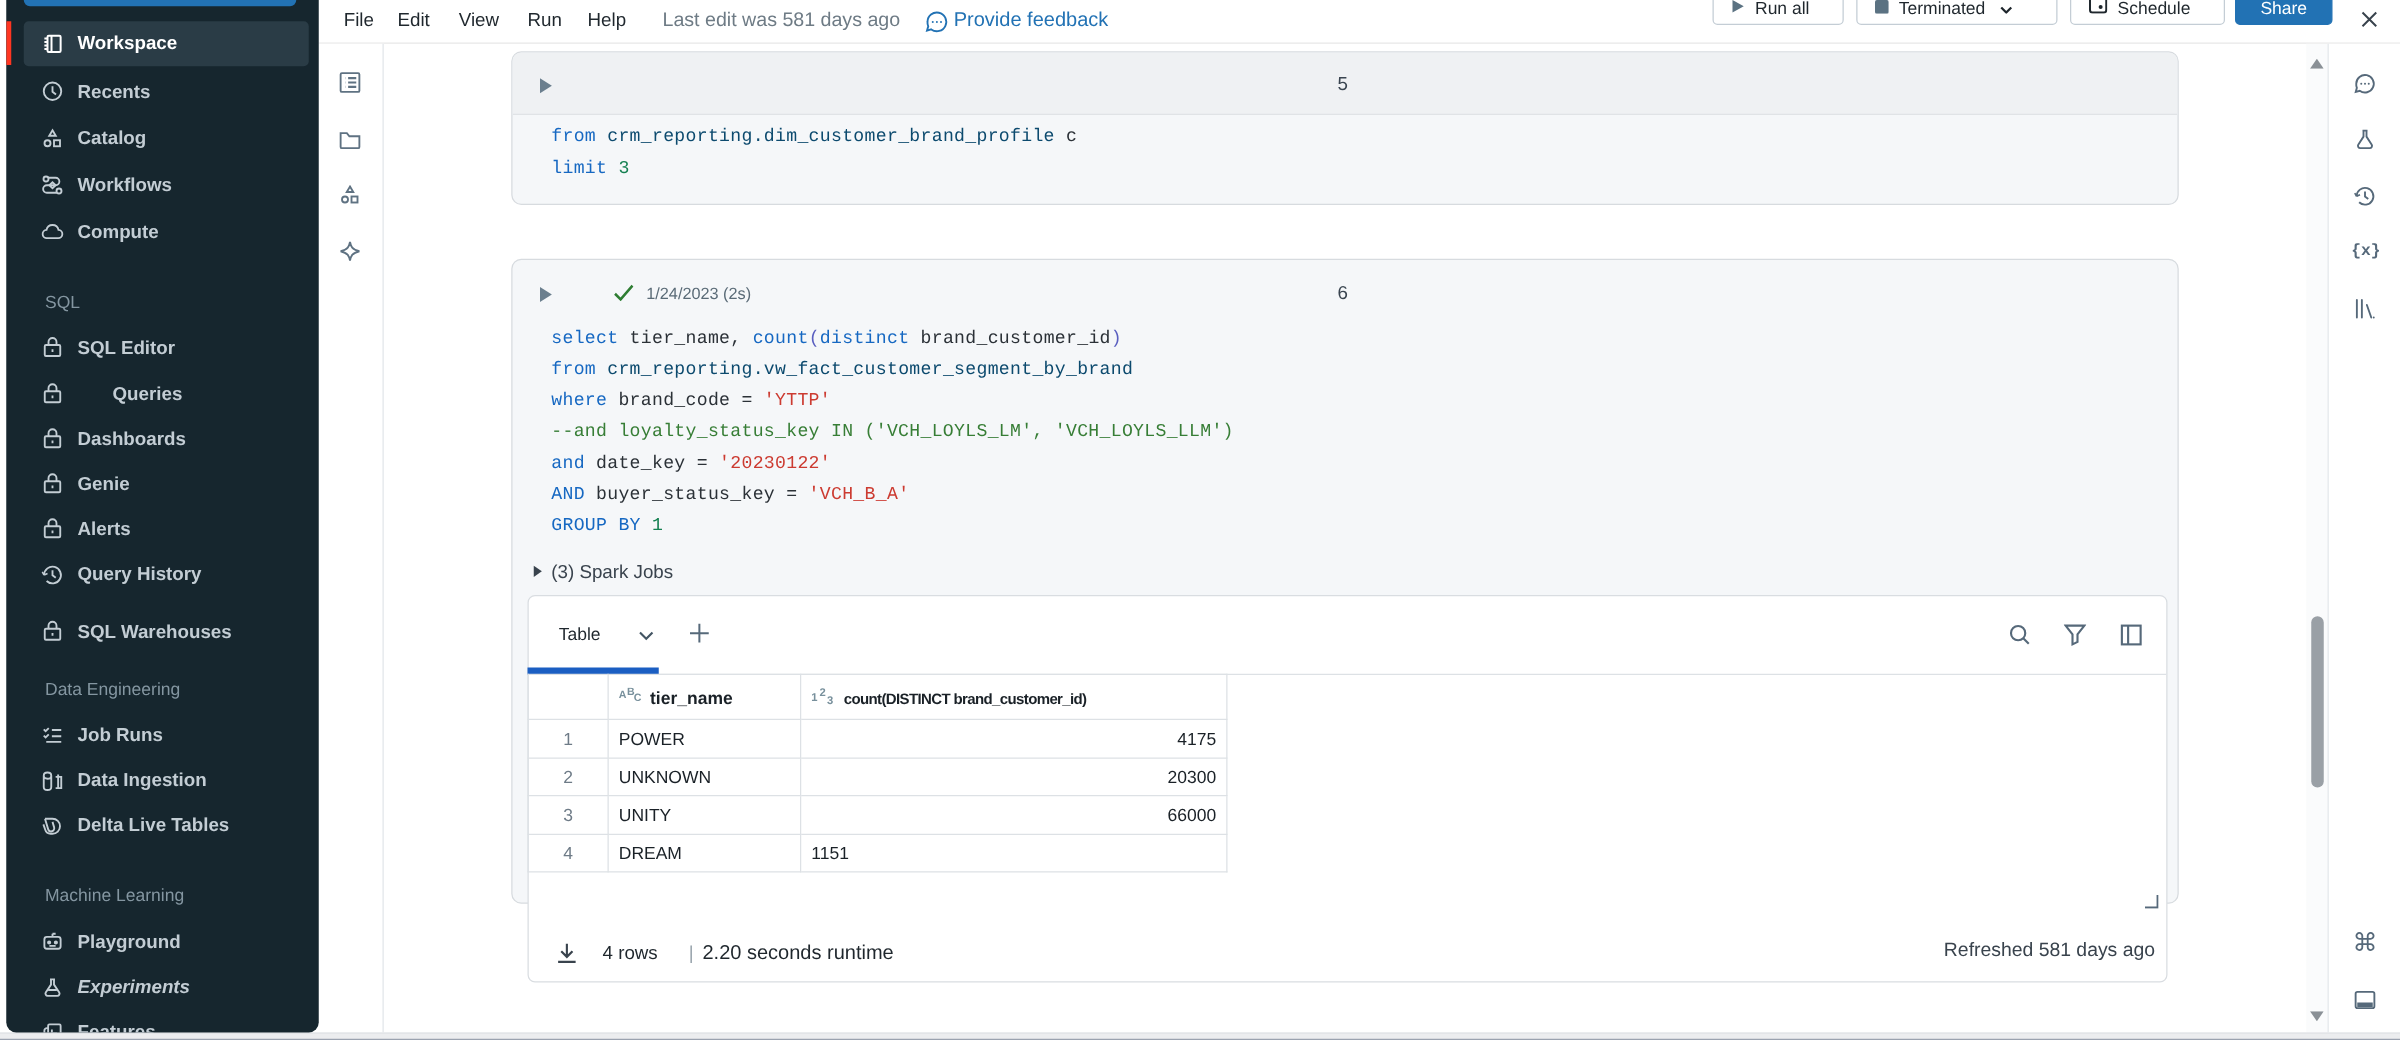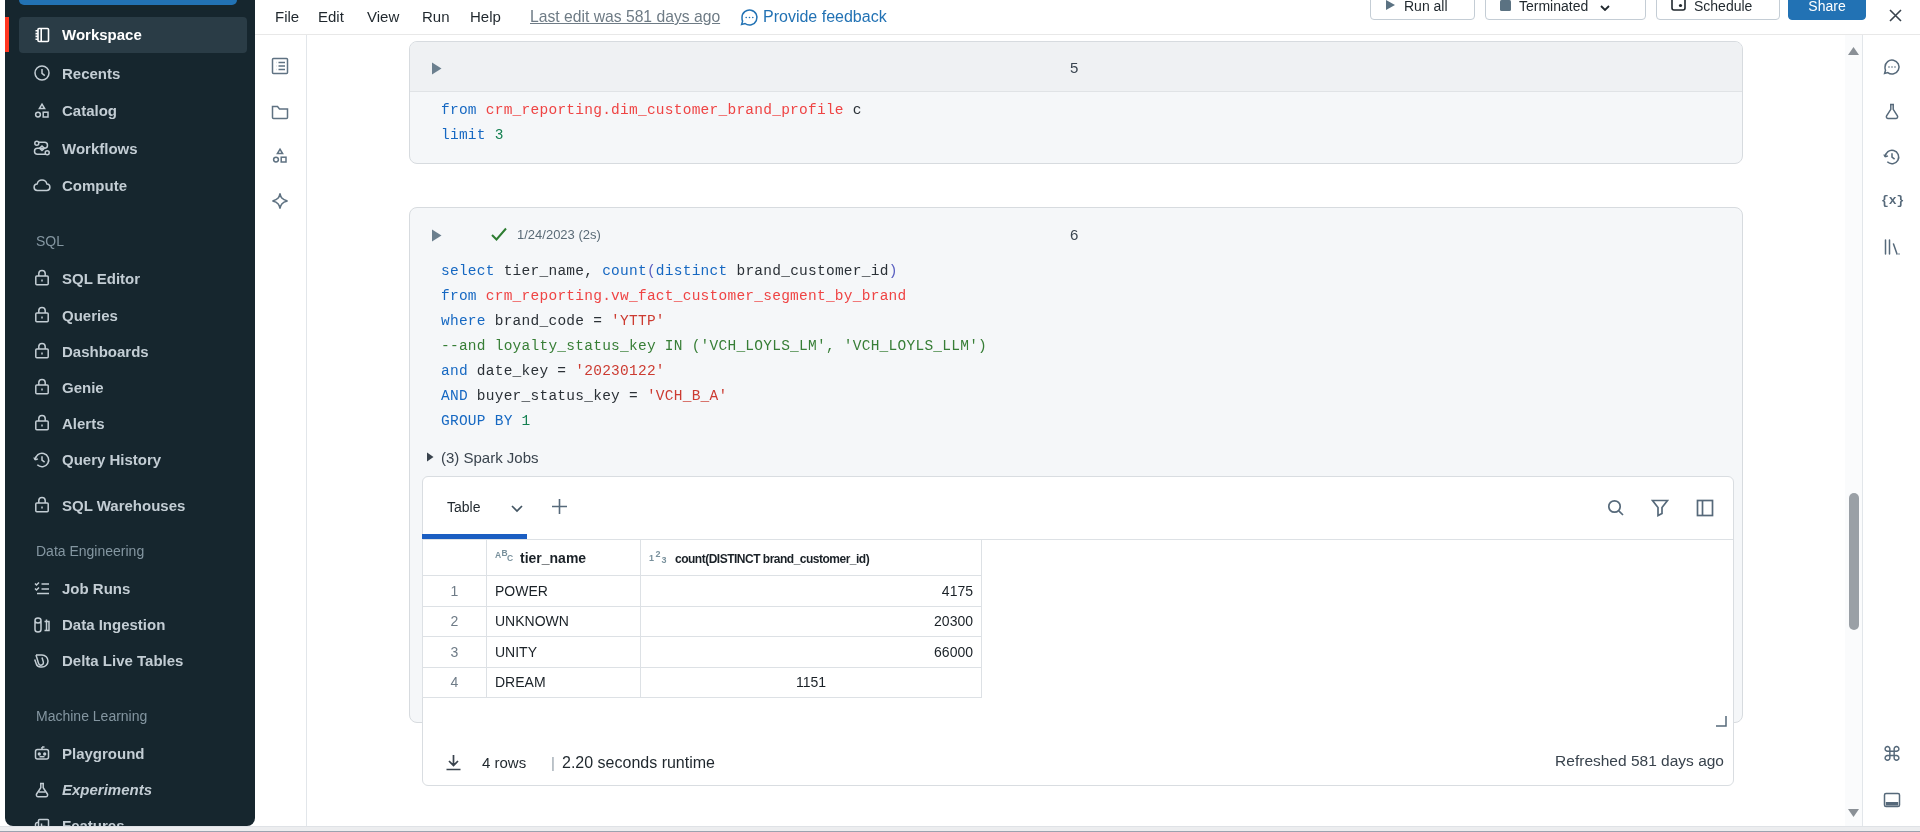--- a/index.html
+++ b/index.html
@@ -20,21 +20,21 @@
 
 #lrail { left:255px; top:35px; width:52px; height:791px; background:#fff; border-right:1px solid #e2e6ea; }
 
 #tophdr { left:255px; top:0; width:1665px; height:35px; background:#fff; border-bottom:1px solid #e8e8e8; }
 .menu { position:absolute; top:0; height:34px; line-height:34px; font-size:15px; color:#1f272d; }
 .btn { position:absolute; top:-15px; height:35px; background:#fff; border:1px solid #c4cdd5; border-radius:4px;
   font-size:14px; color:#1f272d; display:flex; align-items:flex-end; padding:0 14px 1px 14px; }
 
 .cell { position:absolute; left:409px; width:1334px; background:#fff; border:1px solid #d7dbdf; border-radius:8px; }
 .mono { font-family:"Liberation Mono", monospace; font-size:14.5px; line-height:25px; white-space:pre; letter-spacing:0.25px; }
-.kw { color:#1668c2; } .tbl { color:#ef4444; } .str { color:#cc3b31; }
+.kw { color:#1668c2; } .tbl { color:#0c4a6e; } .str { color:#cc3b31; }
 .cmt { color:#377e36; } .num { color:#148051; } .id { color:#2b3137; } .par { color:#5a5fc0; }
 
 .rtable td { border:1px solid #dde1e5; font-size:14px; color:#1a2127; height:30.5px; padding:0 8px; }
 
 #vscroll { left:1845px; top:35px; width:17px; height:791px; background:#fafbfc; }
 #vthumb { position:absolute; left:3.5px; top:458px; width:10px; height:137px; background:#9aa0a6; border-radius:5px; }
 
 #rrail { left:1862px; top:35px; width:58px; height:791px; background:#fff; border-left:1px solid #e2e6ea; }
 
 #bstrip { left:0; top:826px; width:1920px; height:6px; background:#ecedef; border-top:1px solid #dfe2e6; }
@@ -42,21 +42,21 @@
 </style>
 </head>
 <body>
 
 <div class="abs" id="tophdr"></div>
 <div class="menu" style="left:275px;">File</div>
 <div class="menu" style="left:318px;">Edit</div>
 <div class="menu" style="left:367px;">View</div>
 <div class="menu" style="left:422px;">Run</div>
 <div class="menu" style="left:470px;">Help</div>
-<div class="menu" style="left:530px; color:#6e7b85; text-decoration:underline; font-size:15.7px;">Last edit was 581 days ago</div>
+<div class="menu" style="left:530px; color:#6e7b85; font-size:15.7px;">Last edit was 581 days ago</div>
 <svg class="abs" style="left:740px; top:8px;" width="19" height="19" viewBox="0 0 19 19" fill="none" stroke="#2272b4" stroke-width="1.5">
   <path d="M2 9.5a7.5 7.5 0 1 1 3 6l-3.4 1 1-3.4a7.5 7.5 0 0 1-.6-3.6z"></path>
   <circle cx="6.2" cy="9.5" r="0.8" fill="#2272b4" stroke="none"></circle>
   <circle cx="9.5" cy="9.5" r="0.8" fill="#2272b4" stroke="none"></circle>
   <circle cx="12.8" cy="9.5" r="0.8" fill="#2272b4" stroke="none"></circle>
 </svg>
 <div class="menu" style="left:763px; color:#2272b4; font-size:16px;">Provide feedback</div>
 
 <div class="btn" style="left:1370px; width:105px;">
     <span style="margin-bottom:4px;">
@@ -186,21 +186,21 @@
             <td style="text-align:right;">20300</td>
           </tr>
       <tr>
             <td style="text-align:center; color:#6e7b87;">3</td>
             <td>UNITY</td>
             <td style="text-align:right;">66000</td>
           </tr>
       <tr>
             <td style="text-align:center; color:#6e7b87;">4</td>
             <td>DREAM</td>
-            <td style="text-align:center;">1151</td>
+            <td style="text-align:left;">1151</td>
           </tr>
     </tbody>
       </table>
 
     <svg style="position:absolute; left:1292px; top:238px;" width="12" height="12" viewBox="0 0 12 12" fill="none">
         <path d="M11 1v10H1" stroke="#56697a" stroke-width="1.5"></path>
       </svg>
 
     <svg style="position:absolute; left:22px; top:277px;" width="17" height="17" viewBox="0 0 17 17" fill="none" stroke="#39434d" stroke-width="1.7">
         <path d="M8.5 1v10M4 7l4.5 4.5L13 7M1.5 15.5h14"></path>
@@ -254,21 +254,21 @@
     </div>
   <div class="navsec" style="top:233px;">SQL</div>
   <div class="navitem" style="top:260px;">
       <svg width="18" height="18" viewBox="0 0 18 18" fill="none" stroke="#c3cdd4" stroke-width="1.5">
         <rect x="2.8" y="7" width="12.4" height="8.8" rx="1"></rect>
         <path d="M5.8 7V4.6a3.2 3.2 0 0 1 6.4 0V7"></path>
         <path d="M9 10.4v2.2"></path>
       </svg>
       <span class="lbl">SQL Editor</span>
     </div>
-  <div class="navitem" style="top:297px;">
+  <div class="navitem" style="top:297px;gap:28px;">
       <svg width="18" height="18" viewBox="0 0 18 18" fill="none" stroke="#c3cdd4" stroke-width="1.5">
         <rect x="2.8" y="7" width="12.4" height="8.8" rx="1"></rect>
         <path d="M5.8 7V4.6a3.2 3.2 0 0 1 6.4 0V7"></path>
         <path d="M9 10.4v2.2"></path>
       </svg>
       <span class="lbl">Queries</span>
     </div>
   <div class="navitem" style="top:333px;">
       <svg width="18" height="18" viewBox="0 0 18 18" fill="none" stroke="#c3cdd4" stroke-width="1.5">
         <rect x="2.8" y="7" width="12.4" height="8.8" rx="1"></rect>

